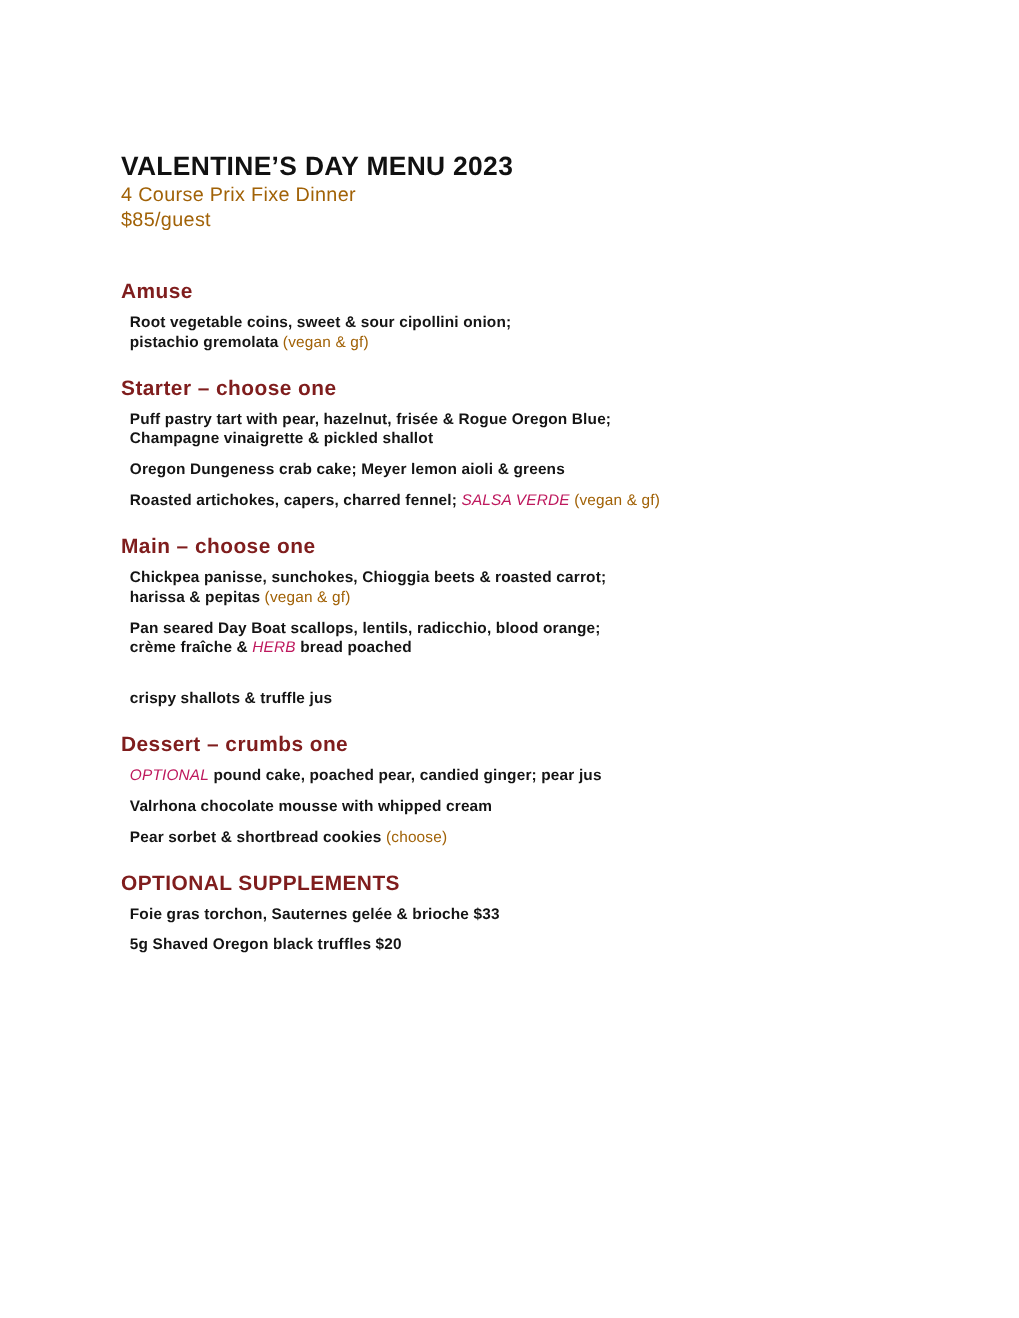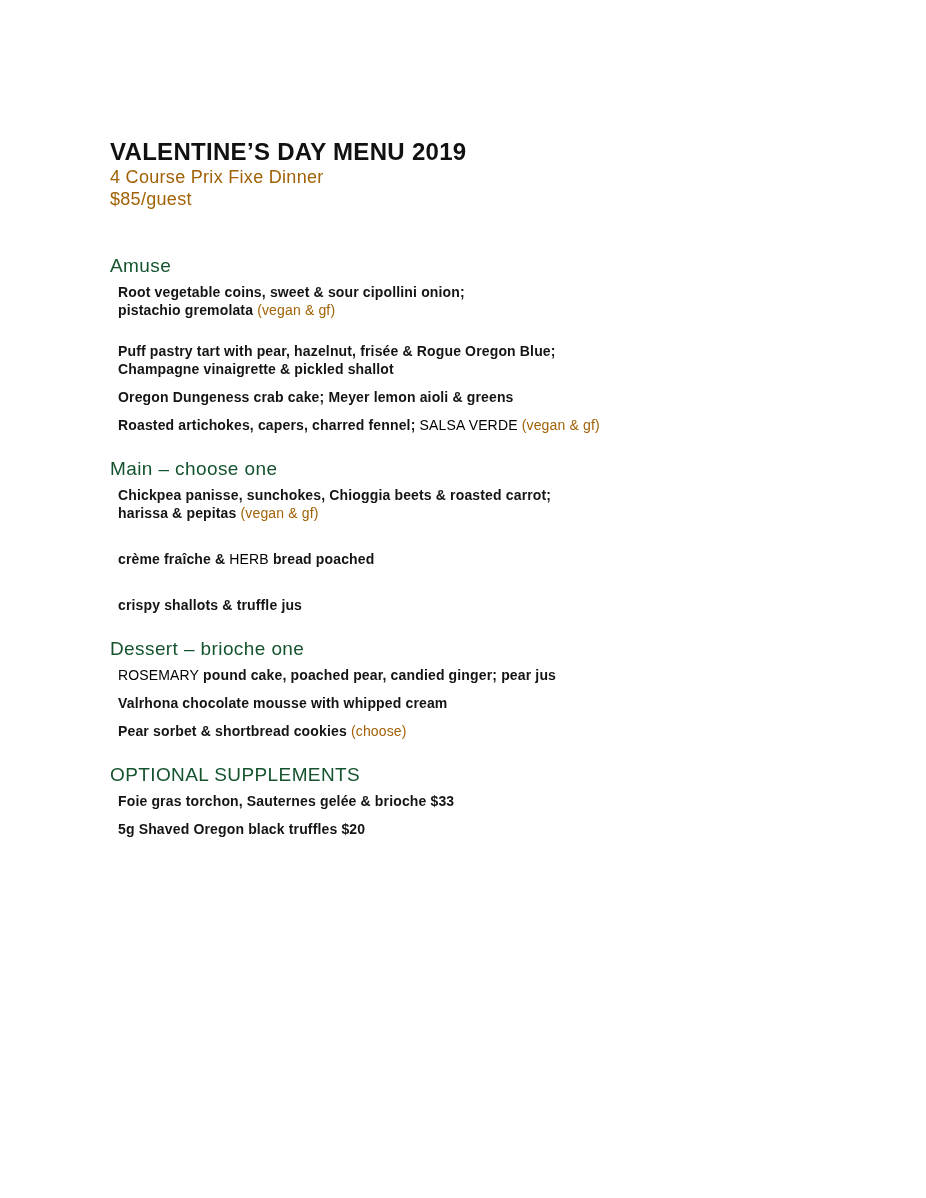--- a/index.html
+++ b/index.html
@@ -38,69 +38,70 @@
     line-height: 22px;
     letter-spacing: 0.3px;
     color: #a16207;
     margin: 0;
   }
   .menu-sections { margin-top: 0; }
   .menu-section { margin-top: 23px; }
   .menu-section:first-child { margin-top: 44px; }
   .section-heading {
     font-size: 19px;
-    font-weight: normal;
+    font-weight: bold;
     line-height: 24px;
     letter-spacing: 0.4px;
-    color: #14532d;
+    color: #7f1d1d;
     margin: 0 0 5px 0;
   }
   .menu-item {
     margin: 0 0 10px 0;
     padding-left: 8px;
     font-size: 14px;
     font-weight: bold;
     line-height: 18px;
     letter-spacing: 0.15px;
     color: #141414;
   }
   .menu-item:last-child { margin-bottom: 0; }
   .seg-b { font-weight: bold; font-style: normal; }
   .seg-r { font-weight: normal; font-style: normal; color: #a16207; }
-  .seg-i { font-weight: normal; color: #000000; }
+  .seg-i { font-weight: normal; font-style: italic; color: #be185d; }
 </style>
 </head>
 <body>
 
 <div class="page">
   <div class="content">
     <header>
-      <h1 class="doc-title">VALENTINE’S DAY MENU 2019</h1>
+      <h1 class="doc-title">VALENTINE’S DAY MENU 2023</h1>
       <p class="doc-subtitle">4 Course Prix Fixe Dinner</p>
       <p class="doc-price">$85/guest</p>
     </header>
     <div class="menu-sections">
         <section class="menu-section">
           <h2 class="section-heading">Amuse</h2>
           <p class="menu-item"><span class="seg-b">Root vegetable coins, sweet &amp; sour cipollini onion;</span><br><span class="seg-b">pistachio gremolata</span><span class="seg-r"> (vegan &amp; gf)</span></p>
         </section>
         <section class="menu-section">
+          <h2 class="section-heading">Starter – choose one</h2>
           <p class="menu-item"><span class="seg-b">Puff pastry tart with pear, hazelnut, frisée &amp; Rogue Oregon Blue;</span><br><span class="seg-b">Champagne vinaigrette &amp; pickled shallot</span></p>
           <p class="menu-item"><span class="seg-b">Oregon Dungeness crab cake; Meyer lemon aioli &amp; greens</span></p>
           <p class="menu-item"><span class="seg-b">Roasted artichokes, capers, charred fennel;</span><span class="seg-i"> SALSA VERDE </span><span class="seg-r">(vegan &amp; gf)</span></p>
         </section>
         <section class="menu-section">
           <h2 class="section-heading">Main – choose one</h2>
           <p class="menu-item"><span class="seg-b">Chickpea panisse, sunchokes, Chioggia beets &amp; roasted carrot;</span><br><span class="seg-b">harissa &amp; pepitas</span><span class="seg-r"> (vegan &amp; gf)</span></p>
-          <p class="menu-item"><br><span class="seg-b">crème fraîche &amp; </span><span class="seg-i">HERB</span><span class="seg-b"> bread poached</span></p>
+          <p class="menu-item"><span class="seg-b">Pan seared Day Boat scallops, lentils, radicchio, blood orange;</span><br><span class="seg-b">crème fraîche &amp; </span><span class="seg-i">HERB</span><span class="seg-b"> bread poached</span></p>
           <p class="menu-item"><br><span class="seg-b">crispy shallots &amp; truffle jus</span></p>
         </section>
         <section class="menu-section">
-          <h2 class="section-heading">Dessert – brioche one</h2>
-          <p class="menu-item"><span class="seg-i">ROSEMARY</span><span class="seg-b"> pound cake, poached pear, candied ginger; pear jus</span></p>
+          <h2 class="section-heading">Dessert – crumbs one</h2>
+          <p class="menu-item"><span class="seg-i">OPTIONAL</span><span class="seg-b"> pound cake, poached pear, candied ginger; pear jus</span></p>
           <p class="menu-item"><span class="seg-b">Valrhona chocolate mousse with whipped cream</span></p>
           <p class="menu-item"><span class="seg-b">Pear sorbet &amp; shortbread cookies</span><span class="seg-r"> (choose)</span></p>
         </section>
         <section class="menu-section">
           <h2 class="section-heading">OPTIONAL SUPPLEMENTS</h2>
           <p class="menu-item"><span class="seg-b">Foie gras torchon, Sauternes gelée &amp; brioche $33</span></p>
           <p class="menu-item"><span class="seg-b">5g Shaved Oregon black truffles $20</span></p>
         </section>
       </div>
   </div>

